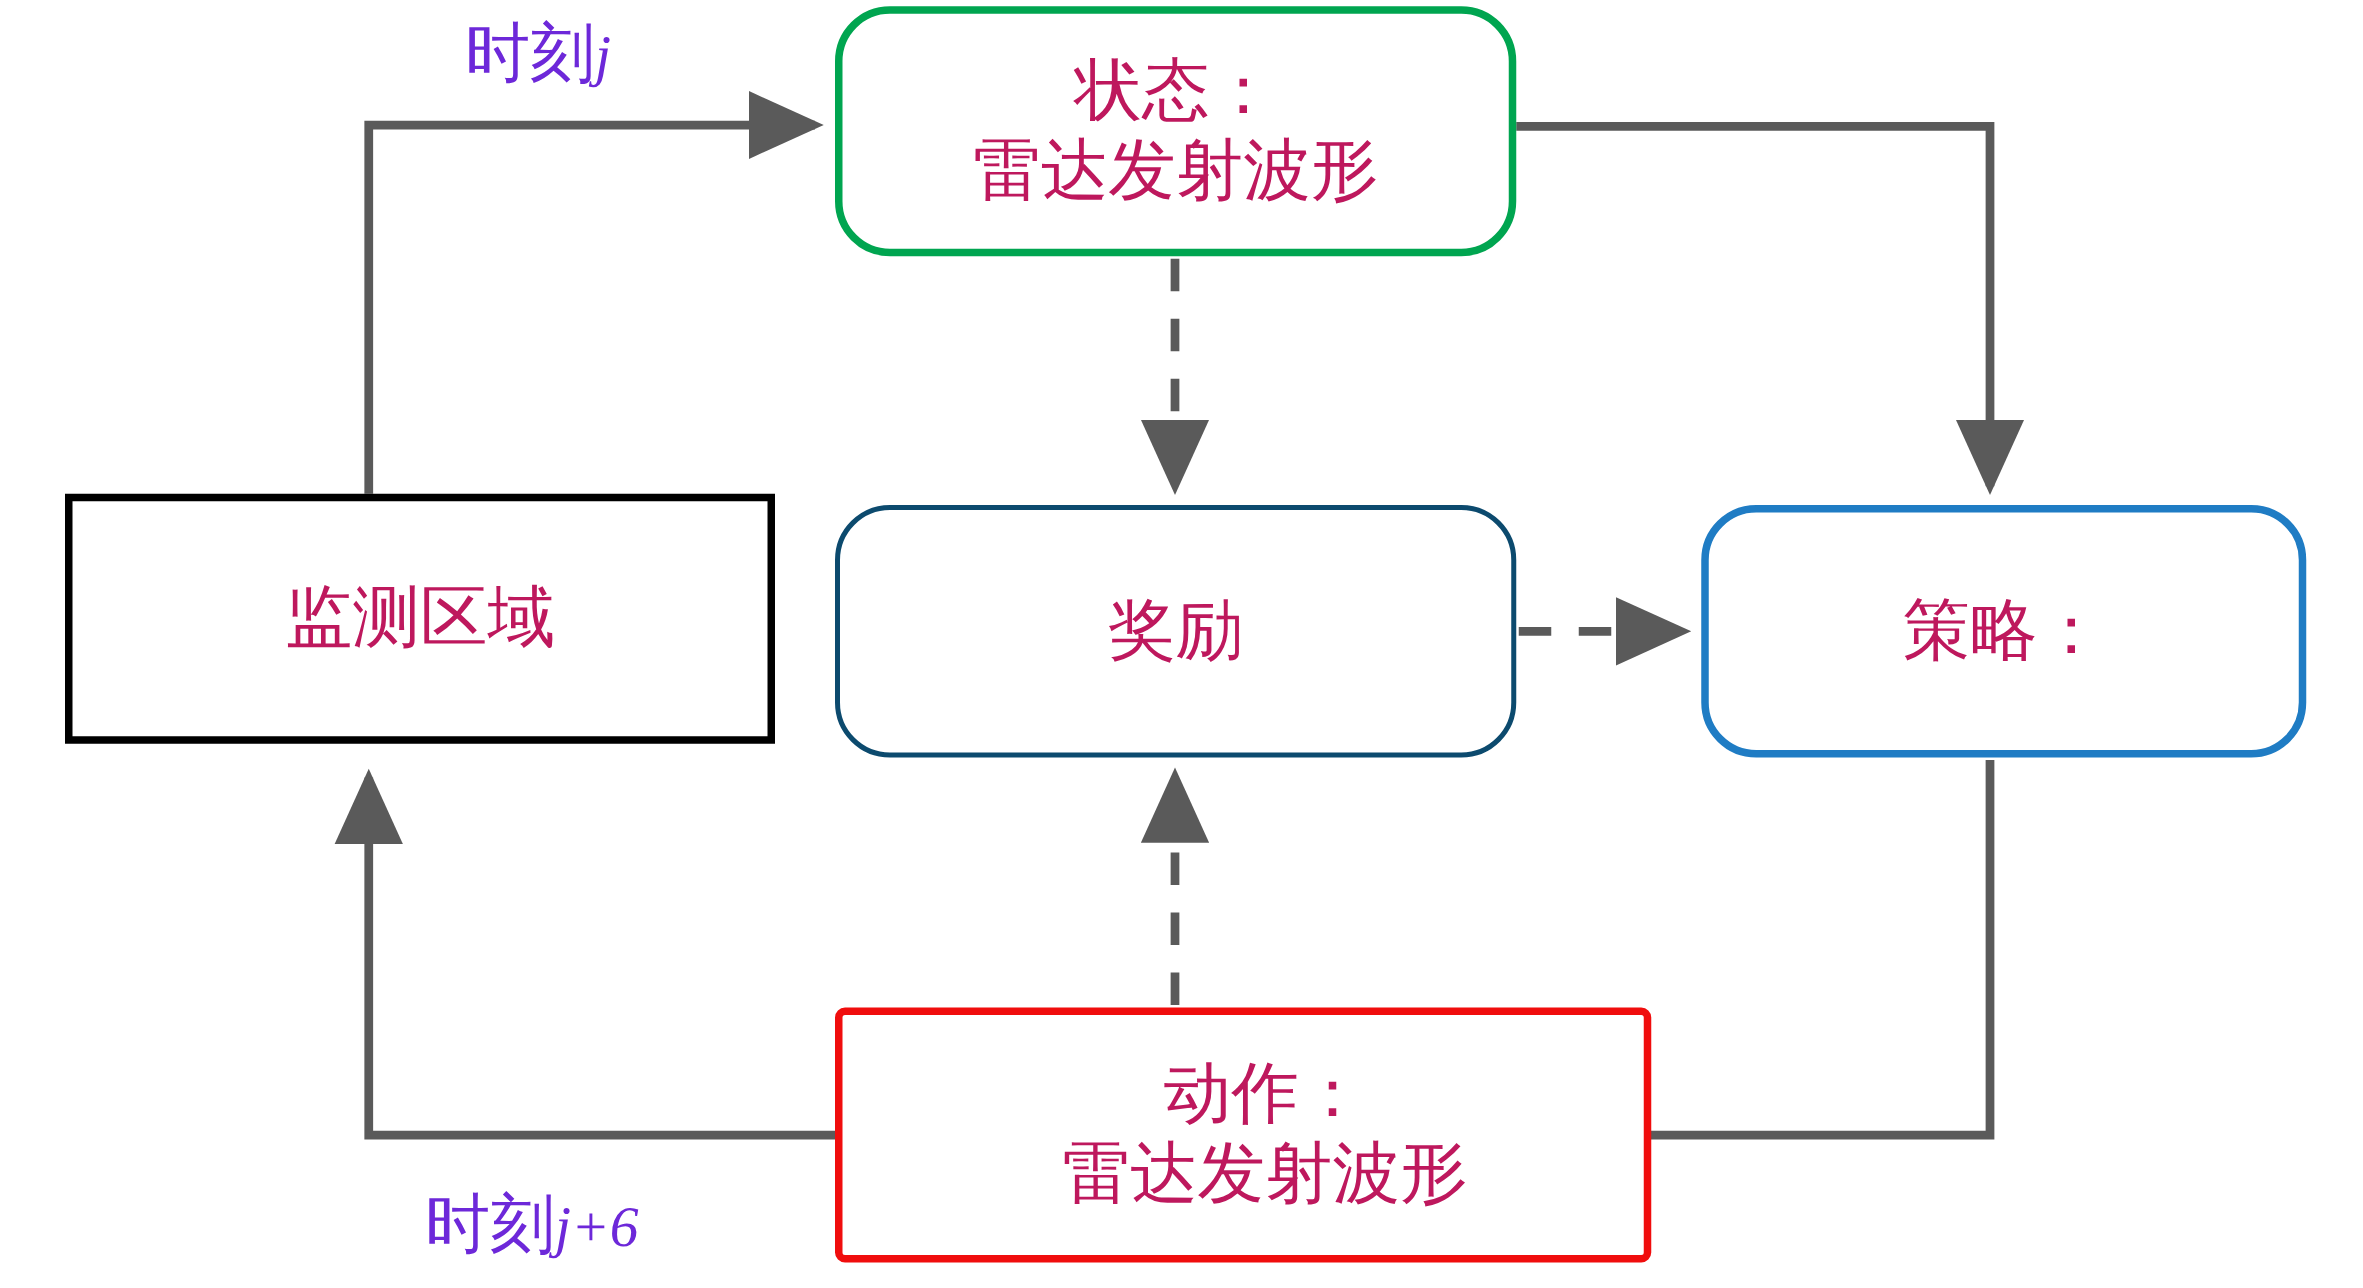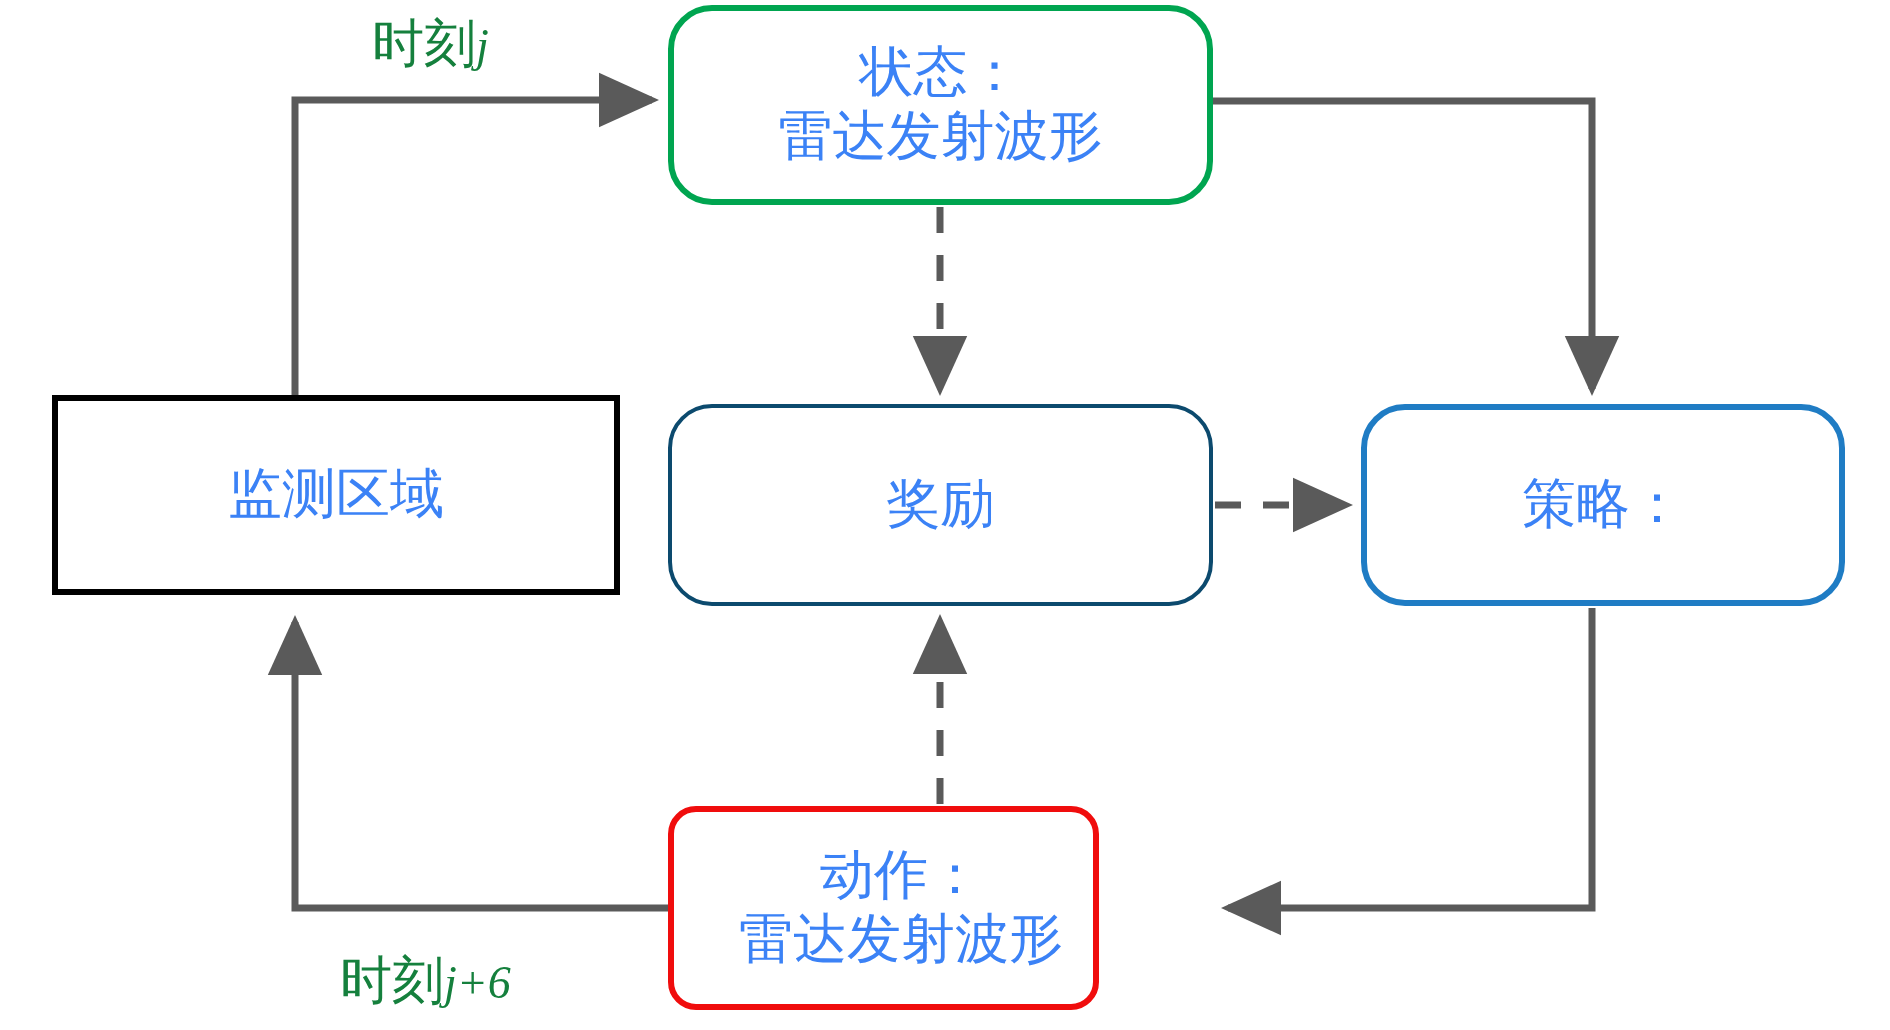--- a/index.html
+++ b/index.html
@@ -23,21 +23,21 @@
   }
   .node {
     position: absolute;
     box-sizing: border-box;
     display: flex;
     flex-direction: column;
     align-items: center;
     justify-content: center;
     background: #ffffff;
     text-align: center;
-    color: #3b82f6;
+    color: #be185d;
     line-height: 1.18;
   }
   .node .line {
     display: block;
     white-space: nowrap;
   }
   .node-monitor {
     left: 52px;
     top: 395px;
     width: 568px;
@@ -69,30 +69,30 @@
     top: 404px;
     width: 484px;
     height: 202px;
     border: 6px solid #1f7cc4;
     border-radius: 44px;
     font-size: 54px;
   }
   .node-action {
     left: 668px;
     top: 806px;
-    width: 431px;
+    width: 653px;
     height: 204px;
     border: 6px solid #f00d0d;
-    border-radius: 28px;
+    border-radius: 8px;
     font-size: 54px;
     padding-left: 35px;
   }
   .edge-label {
     position: absolute;
-    color: #15803d;
+    color: #6d28d9;
     font-size: 52px;
     white-space: nowrap;
     line-height: 1;
   }
   .edge-label .ital {
     font-style: italic;
     font-size: 46px;
   }
   .lbl-tj {
     left: 372px;

